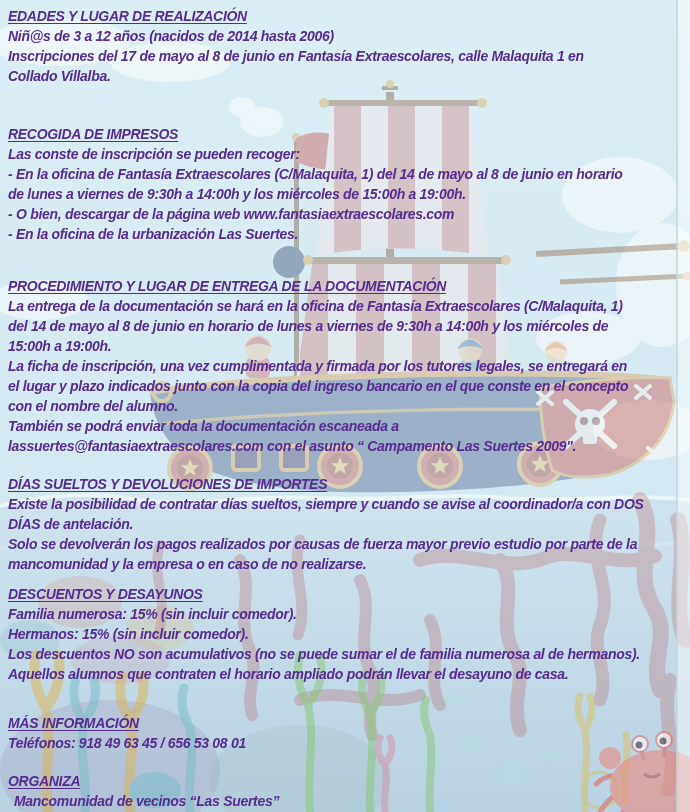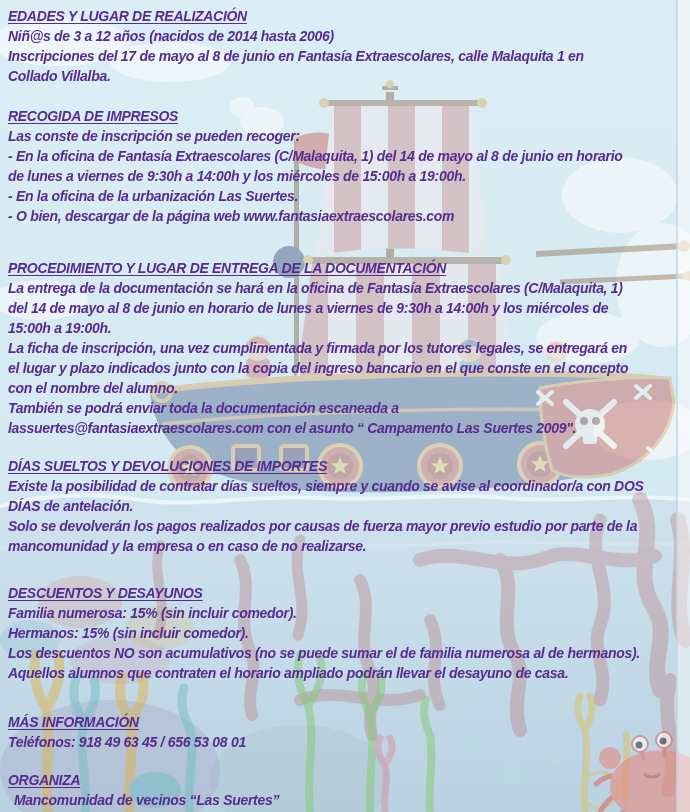--- a/index.html
+++ b/index.html
@@ -12,21 +12,21 @@
   .bg{position:absolute;left:0;top:0;width:690px;height:812px;z-index:0;}
   .content{
     position:absolute;left:0;top:0;width:674px;height:806px;z-index:2;
     padding:6px 8px 0 8px;
     color:#572c90;font-weight:bold;font-style:italic;
     font-size:14px;line-height:20px;letter-spacing:-0.3px;
   }
   .sec{margin:0;}
   .h{margin:0;font-size:14px;line-height:20px;text-decoration:underline;text-underline-offset:2px;white-space:nowrap;}
   .ln{white-space:nowrap;}
-  .m20{margin-top:20px}.m24{margin-top:32px}.m18{margin-top:18px}.m23{margin-top:27px}.m29{margin-top:29px}
+  .m20{margin-top:38px}.m24{margin-top:32px}.m18{margin-top:18px}.m23{margin-top:10px}.m29{margin-top:29px}
   .ind{padding-left:6px;}
 </style>
 </head>
 <body>
 
 <svg class="bg" viewBox="0 0 690 812" xmlns="http://www.w3.org/2000/svg">
   <defs>
     <clipPath id="sailA">
         <path d="M332,106 L472,106 C478,158 482,208 488,256 C430,246 360,246 316,256 C322,208 326,158 332,106 Z"></path>
       </clipPath>
@@ -233,22 +233,22 @@
     <div class="ln">Niñ@s de 3 a 12 años (nacidos de 2014 hasta 2006)</div>
     <div class="ln">Inscripciones del 17 de mayo al 8 de junio en Fantasía Extraescolares, calle Malaquita 1 en</div>
     <div class="ln">Collado Villalba.</div>
   </section>
 
   <section class="sec m20">
     <h2 class="h">RECOGIDA DE IMPRESOS</h2>
     <div class="ln">Las conste de inscripción se pueden recoger:</div>
     <div class="ln">- En la oficina de Fantasía Extraescolares (C/Malaquita, 1) del 14 de mayo al 8 de junio en horario</div>
     <div class="ln">de lunes a viernes de 9:30h a 14:00h y los miércoles de 15:00h a 19:00h.</div>
+    <div class="ln">- O bien, descargar de la página web www.fantasiaextraescolares.com</div>
     <div class="ln">- En la oficina de la urbanización Las Suertes.</div>
-    <div class="ln">- O bien, descargar de la página web www.fantasiaextraescolares.com</div>
   </section>
 
   <section class="sec m24">
     <h2 class="h">PROCEDIMIENTO Y LUGAR DE ENTREGA DE LA DOCUMENTACIÓN</h2>
     <div class="ln">La entrega de la documentación se hará en la oficina de Fantasía Extraescolares (C/Malaquita, 1)</div>
     <div class="ln">del 14 de mayo al 8 de junio en horario de lunes a viernes de 9:30h a 14:00h y los miércoles de</div>
     <div class="ln">15:00h a 19:00h.</div>
     <div class="ln">La ficha de inscripción, una vez cumplimentada y firmada por los tutores legales, se entregará en</div>
     <div class="ln">el lugar y plazo indicados junto con la copia del ingreso bancario en el que conste en el concepto</div>
     <div class="ln">con el nombre del alumno.</div>

